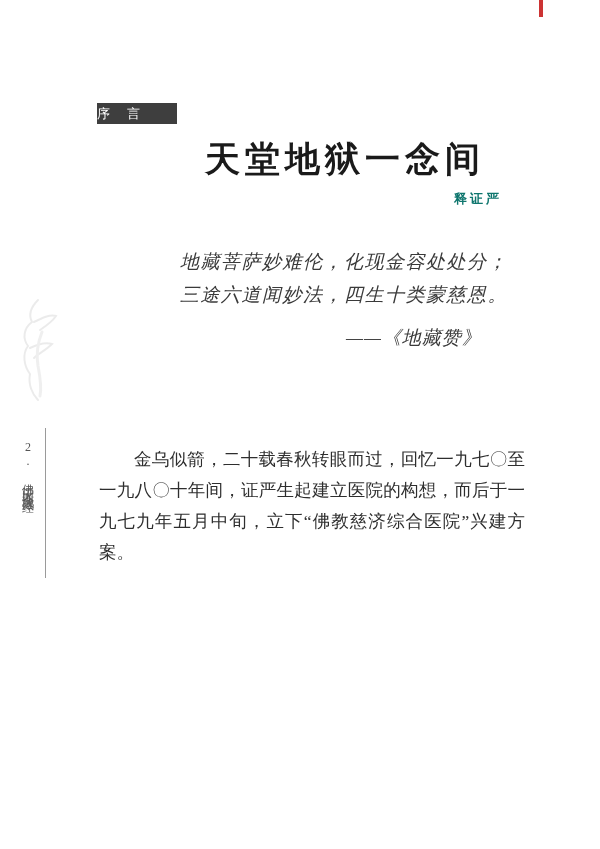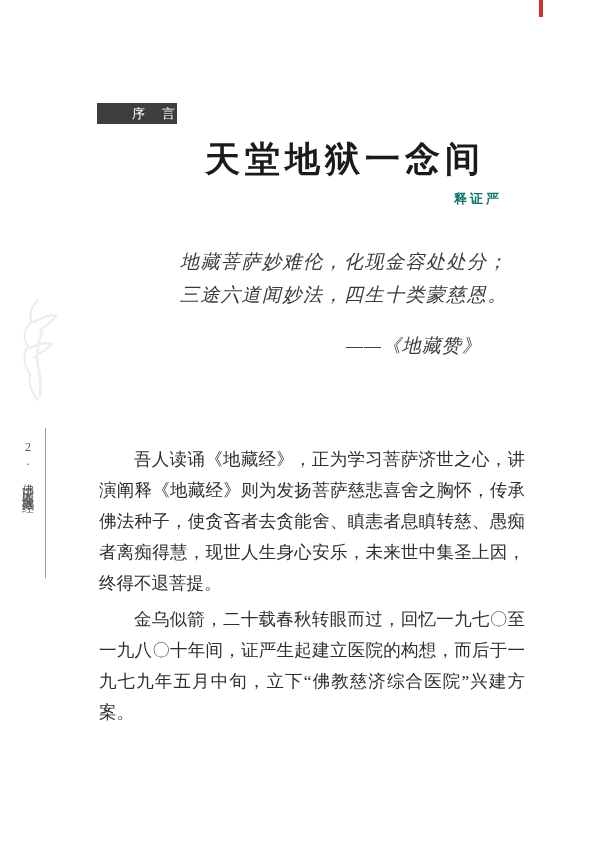--- a/index.html
+++ b/index.html
@@ -24,21 +24,21 @@
   .section-label {
     position: absolute;
     left: 97px; top: 103px;
     width: 80px; height: 21px;
     background: #3e3e3e;
     color: #ffffff;
     font-size: 13px;
     font-family: "Liberation Sans", sans-serif;
     display: flex;
     align-items: center;
-    justify-content: flex-end;
+    justify-content: flex-start;
     letter-spacing: 2px;
   }
   .title {
     position: absolute;
     left: 205px; top: 136px;
     margin: 0;
     font-size: 35px;
     font-weight: bold;
     letter-spacing: 5px;
     color: #1a1a1a;
@@ -60,21 +60,21 @@
     left: 180px; top: 246px;
     font-size: 19px;
     line-height: 32.5px;
     letter-spacing: 1.5px;
     color: #3a3a3a;
     font-style: italic;
     white-space: nowrap;
   }
   .poem .attribution {
     padding-left: 166px;
-    margin-top: 19px;
+    margin-top: 11px;
     letter-spacing: 1px;
   }
   .sidebar-text {
     position: absolute;
     left: 19px; top: 440px;
     writing-mode: vertical-rl;
     text-orientation: upright;
     font-size: 12px;
     letter-spacing: 3px;
     color: #555555;
@@ -127,17 +127,16 @@
     <div class="poem-line">三途六道闻妙法，四生十类蒙慈恩。</div>
     <div class="attribution">——《地藏赞》</div>
   </div>
 
   <div class="sidebar-text">
     <span>2</span><span>·</span><span>佛门大孝地藏经</span>
   </div>
   <div class="sidebar-rule"></div>
 
   <div class="body-text">
-    <p>吾人读诵《地藏经》，正为学习菩萨济世之心，讲演阐释《地藏经》则为发扬菩萨慈悲喜舍之胸怀，传承佛法种子，使贪吝者去贪能舍、瞋恚者息瞋转慈、愚痴者离痴得慧，现世人生身心安乐，未来世中集圣上因，终得不退菩提。</p>
     <p>金乌似箭，二十载春秋转眼而过，回忆一九七〇至一九八〇十年间，证严生起建立医院的构想，而后于一九七九年五月中旬，立下“佛教慈济综合医院”兴建方案。</p>
   </div>
 
 </div>
 
 </body></html>

